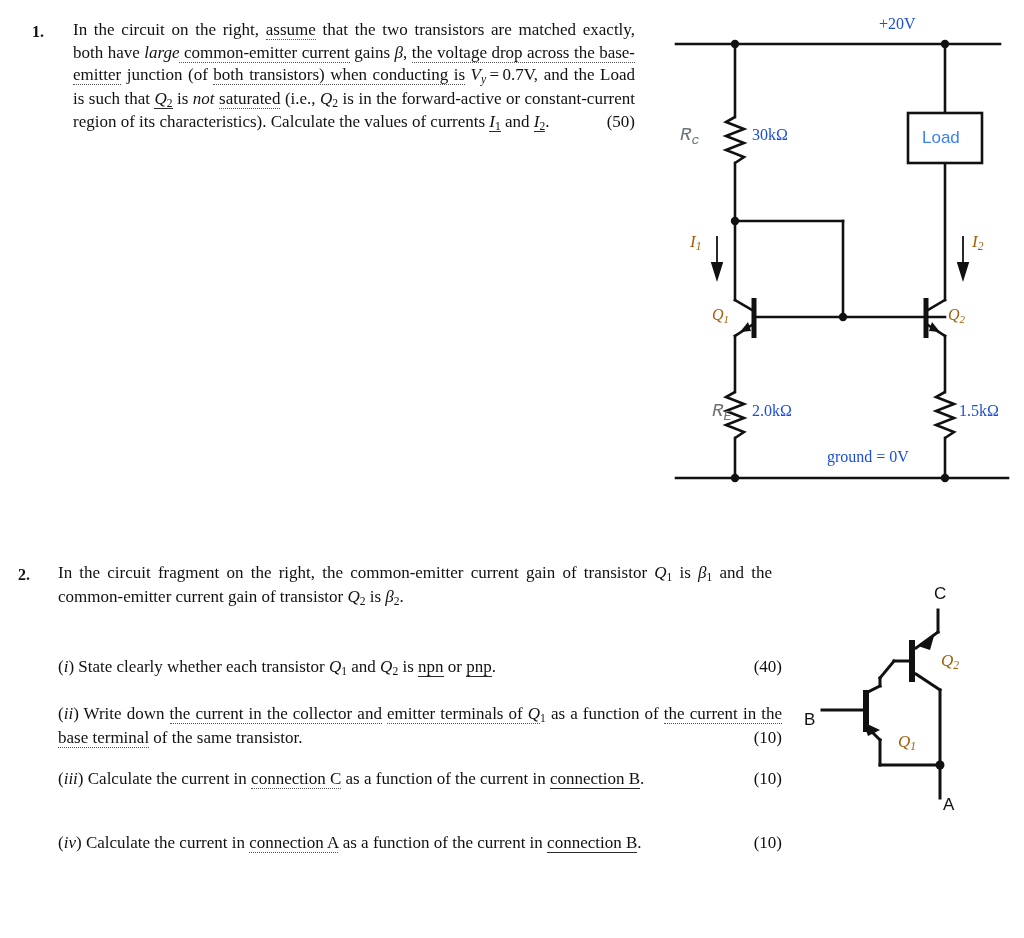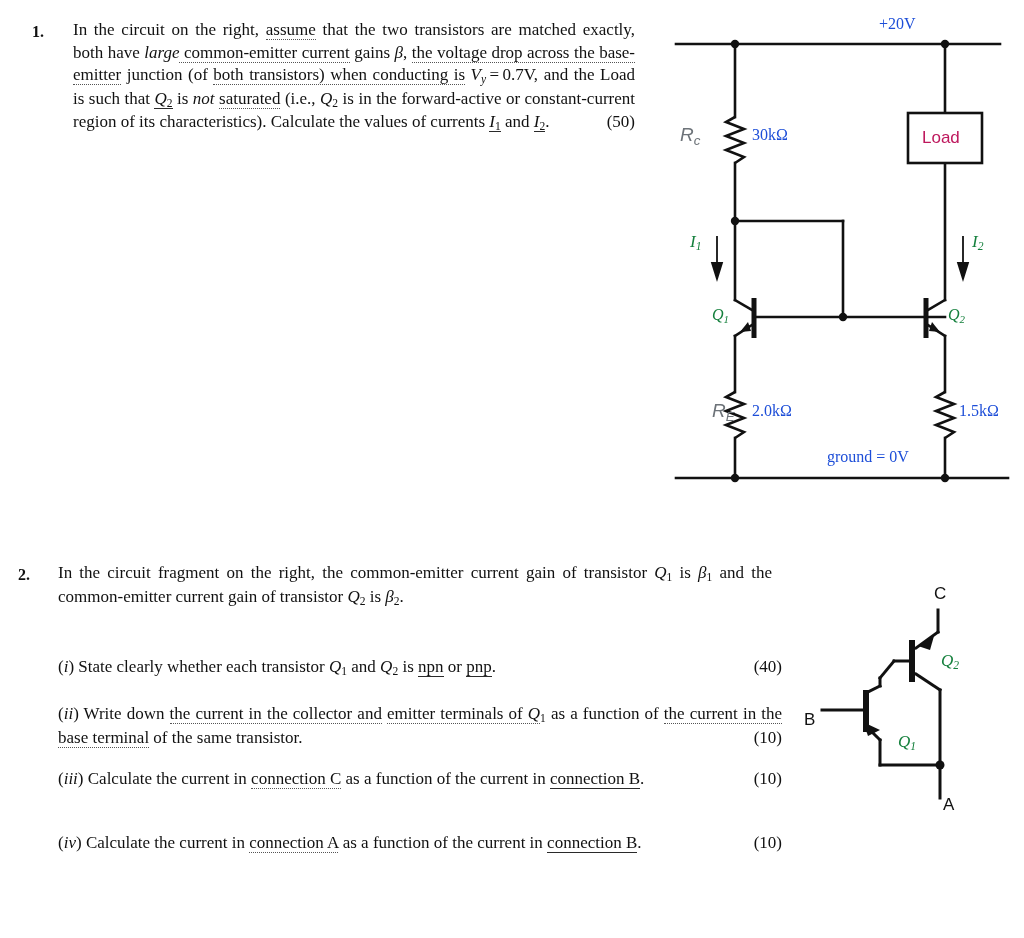--- a/index.html
+++ b/index.html
@@ -40,21 +40,21 @@
     border-bottom: 1.4px solid #2a2a2a;
     padding-bottom: 0px;
   }
   .ul-soft {
     border-bottom: 1.2px dotted #555;
   }
 
   
   .hand {
     position: absolute;
-    font-family: Liberation Sans, sans-serif;
+    font-family: Liberation Mono, monospace;
     font-style: italic;
     color: #6d7379;
     font-size: 19px;
   }
   .hand sub { font-size: 0.7em; }
 
   
   .circuit {
     position: absolute;
   }
@@ -65,35 +65,35 @@
     font-family: Liberation Serif, serif;
     font-size: 16px;
     color: #1d4ed8;
     white-space: nowrap;
   }
   .cklabel-serif {
     position: absolute;
     font-family: "Liberation Serif", serif;
     font-style: italic;
     font-size: 17px;
-    color: #15803d;
+    color: #a16207;
     white-space: nowrap;
   }
   .cklabel-sans-b {
     position: absolute;
     font-family: "Liberation Sans", sans-serif;
     font-size: 17px;
     color: #111;
     white-space: nowrap;
   }
   .loadtext {
     position: absolute;
     font-family: "Liberation Sans", sans-serif;
     font-size: 17px;
-    color: #be185d;
+    color: #3b82f6;
   }
 </style>
 </head>
 <body>
 
 <div class="qnum" style="left:32px; top:23px;">1.</div>
 
 <div class="qbody" style="left:73px; top:19px; width:562px;">
   <span>In the circuit on the right, <span class="ul-soft">assume</span> that the two transistors are
   matched exactly, both have <i>large</i><span class="ul-soft">&nbsp;common-emitter&nbsp;current</span>

